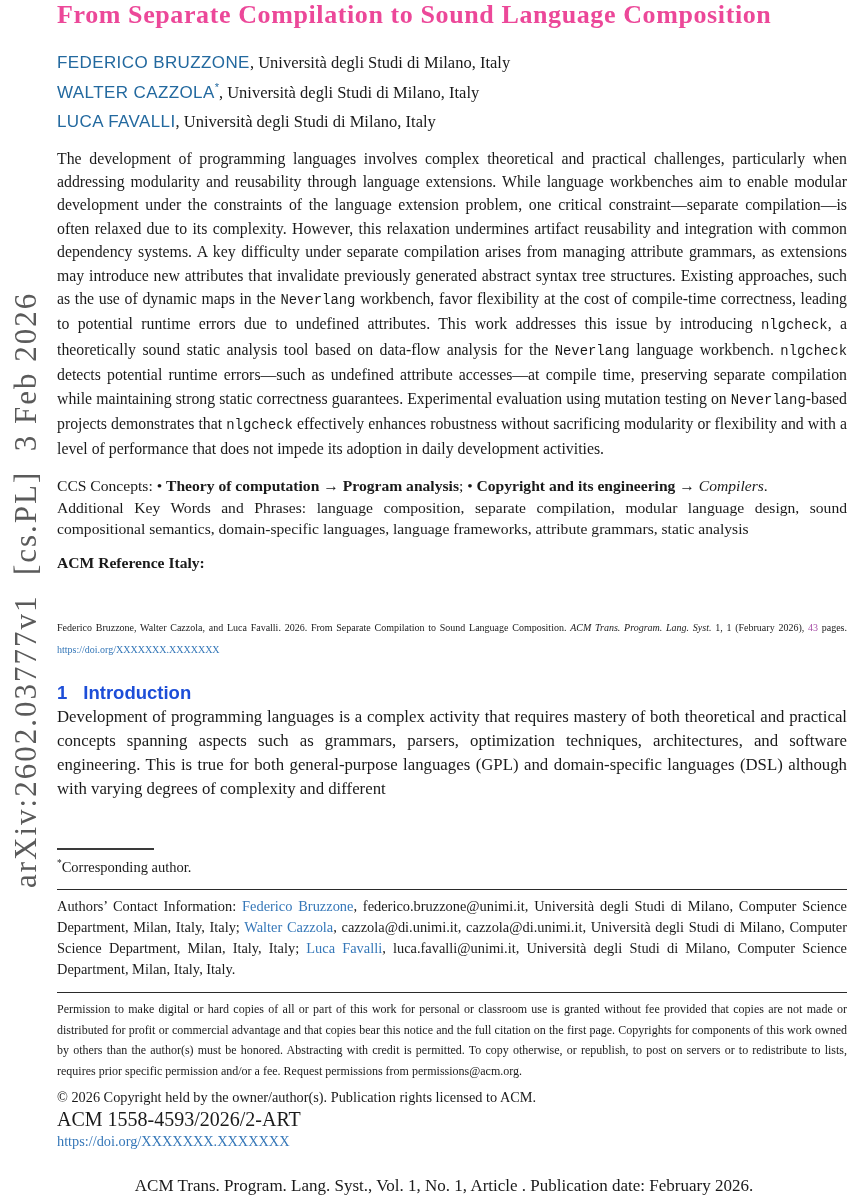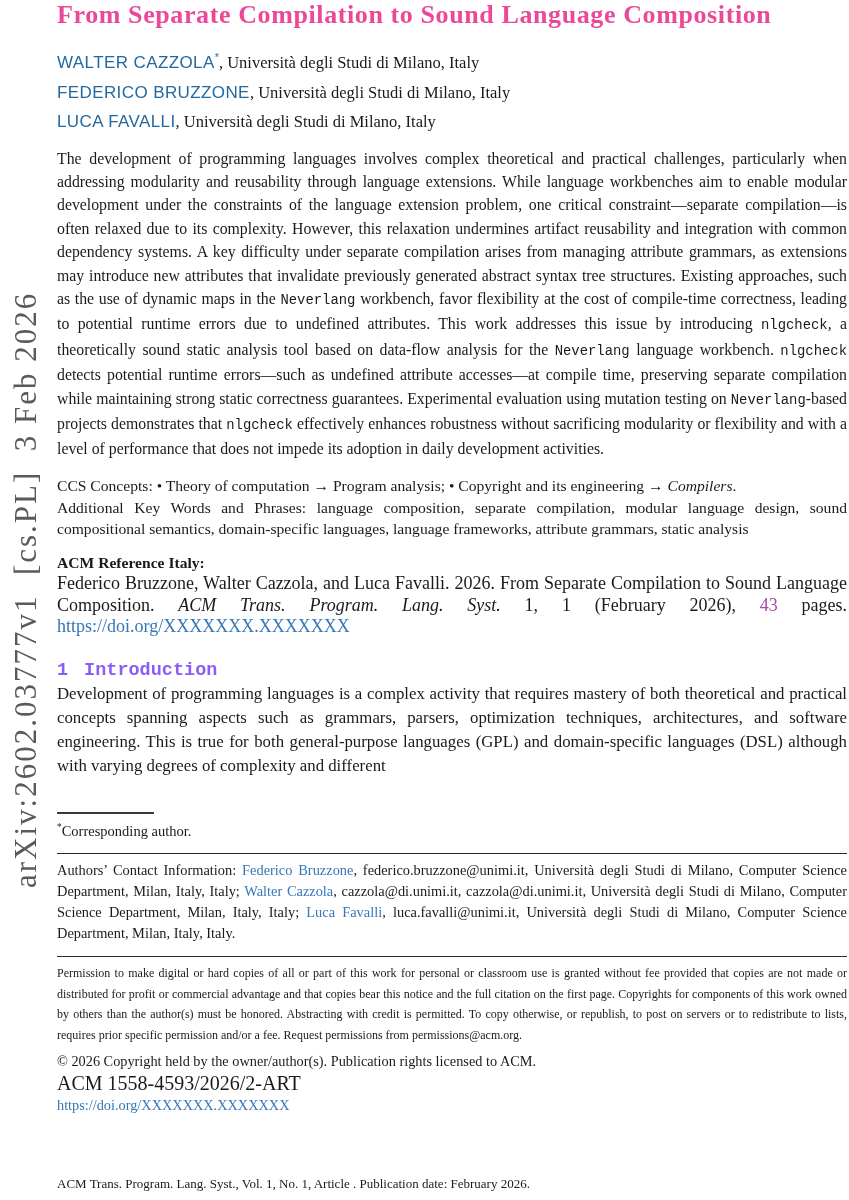--- a/index.html
+++ b/index.html
@@ -62,79 +62,79 @@
   .abstract {
     margin-top: 13px;
     font-size: 15.8px;
     line-height: 23.4px;
   }
   .ccs { margin-top: 14px; font-size: 15.6px; line-height: 21.8px; }
   .keywords { margin-top: 0; font-size: 15.6px; line-height: 21.5px; }
 
   .ref-format { margin-top: 12px; }
   .ref-heading { font-weight: bold; font-size: 15.6px; line-height: 21.5px; }
-  .ref-text { font-size: 18px; line-height: 21.5px; text-align: justify; }
+  .ref-text { font-size: 10px; line-height: 21.5px; text-align: justify; margin-top: 44px; }
 
   .section-heading {
     margin-top: 22px;
-    font-family: Liberation Mono, monospace;
+    font-family: Liberation Sans, sans-serif;
     font-weight: bold;
     font-size: 18.5px;
-    color: #8b5cf6;
+    color: #1d4ed8;
   }
   .sec-num { margin-right: 16px; }
 
   .intro {
     margin-top: 1px;
     font-size: 16.8px;
     line-height: 24px;
   }
 
-  .backmatter { position: absolute; top: 812px; left: 0; right: 0; }
+  .backmatter { position: absolute; top: 848px; left: 0; right: 0; }
   .footnote-rule { width: 97px; border-top: 2px solid #3a3a3a; }
   .footnote { margin-top: 4px; font-size: 14.5px; line-height: 19px; }
   .full-rule { margin-top: 12px; border-top: 1.2px solid #2a2a2a; }
   .contact { margin-top: 6px; font-size: 14.4px; line-height: 21px; }
   .permission { margin-top: 6px; font-size: 12px; line-height: 20.8px; }
   .copyright { margin-top: 6px; font-size: 14.3px; line-height: 19px; }
   .issn { margin-top: 3px; font-size: 20px; line-height: 19px; }
   .doi-line { margin-top: 3px; font-size: 14.3px; line-height: 19px; }
 
   .page-footer {
     position: absolute;
     top: 1176px; left: 0; right: 16px;
-    text-align: left;
-    font-size: 13px;
+    text-align: center;
+    font-size: 17px;
   }
 
   
-  .bold { font-weight: normal; }
+  .bold { font-weight: bold; }
   .italic { font-style: italic; }
   .mono { font-family: "Liberation Mono", monospace; font-size: 0.88em; }
   .sup { vertical-align: super; font-size: 0.65em; }
   .link { color: var(--link-blue, #3577b8); overflow-wrap: anywhere; cursor: pointer; }
   .cite { color: var(--cite-purple, #a64ca6); }
 </style>
 </head>
 <body>
 
 <div class="page">
 
   <div class="arxiv-stamp">arXiv:2602.03777v1  [cs.PL]  3 Feb 2026</div>
 
   <div class="content">
 
     <h1 class="title">From Separate Compilation to Sound Language Composition</h1>
 
     <div class="authors">
       <div class="author-line">
-        <span class="author-name">WALTER CAZZOLA</span><span class="author-marker">*</span><span class="author-affil">, Università degli Studi di Milano, Italy</span>
+        <span class="author-name">FEDERICO BRUZZONE</span><span class="author-marker"></span><span class="author-affil">, Università degli Studi di Milano, Italy</span>
       </div>
       <div class="author-line">
-        <span class="author-name">FEDERICO BRUZZONE</span><span class="author-marker"></span><span class="author-affil">, Università degli Studi di Milano, Italy</span>
+        <span class="author-name">WALTER CAZZOLA</span><span class="author-marker">*</span><span class="author-affil">, Università degli Studi di Milano, Italy</span>
       </div>
       <div class="author-line">
         <span class="author-name">LUCA FAVALLI</span><span class="author-marker"></span><span class="author-affil">, Università degli Studi di Milano, Italy</span>
       </div>
     </div>
 
     <p class="abstract block"><span>The development of programming languages involves complex theoretical and practical challenges, particularly when addressing modularity and reusability through language extensions. While language workbenches aim to enable modular development under the constraints of the language extension problem, one critical constraint—separate compilation—is often relaxed due to its complexity. However, this relaxation undermines artifact reusability and integration with common dependency systems. A key difficulty under separate compilation arises from managing attribute grammars, as extensions may introduce new attributes that invalidate previously generated abstract syntax tree structures. Existing approaches, such as the use of dynamic maps in the </span><span class="mono">Neverlang</span><span> workbench, favor flexibility at the cost of compile-time correctness, leading to potential runtime errors due to undefined attributes. This work addresses this issue by introducing </span><span class="mono">nlgcheck</span><span>, a theoretically sound static analysis tool based on data-flow analysis for the </span><span class="mono">Neverlang</span><span> language workbench. </span><span class="mono">nlgcheck</span><span> detects potential runtime errors—such as undefined attribute accesses—at compile time, preserving separate compilation while maintaining strong static correctness guarantees. Experimental evaluation using mutation testing on </span><span class="mono">Neverlang</span><span>-based projects demonstrates that </span><span class="mono">nlgcheck</span><span> effectively enhances robustness without sacrificing modularity or flexibility and with a level of performance that does not impede its adoption in daily development activities.</span></p>
 
     <p class="ccs block"><span>CCS Concepts: • </span><span class="bold">Theory of computation → Program analysis</span><span>; • </span><span class="bold">Copyright and its engineering → </span><span class="italic">Compilers</span><span>.</span></p>
 

